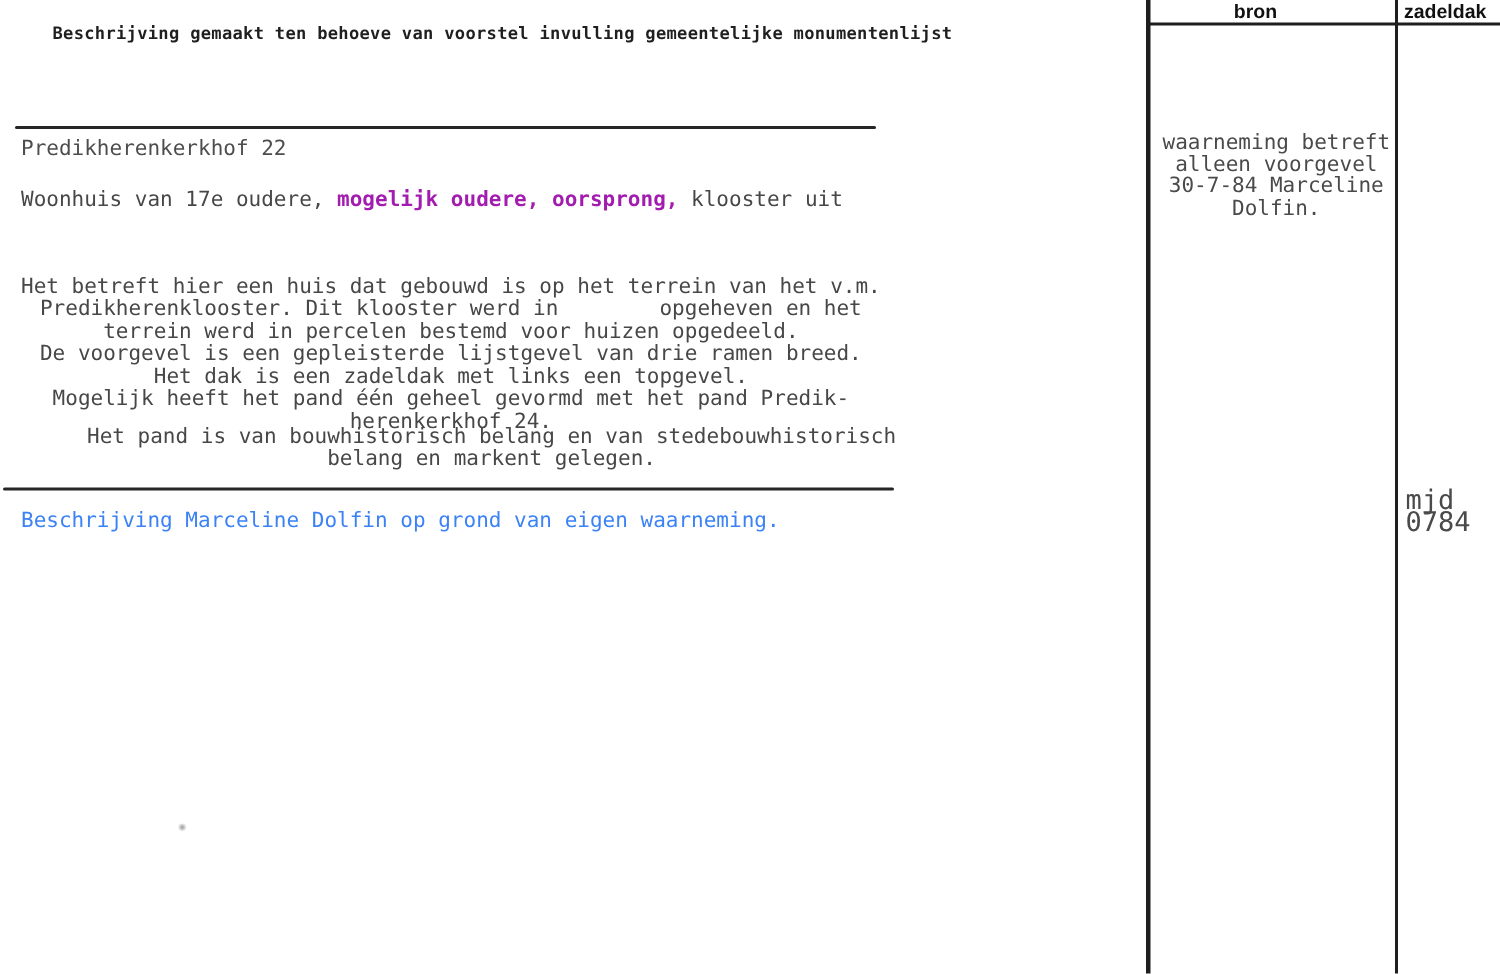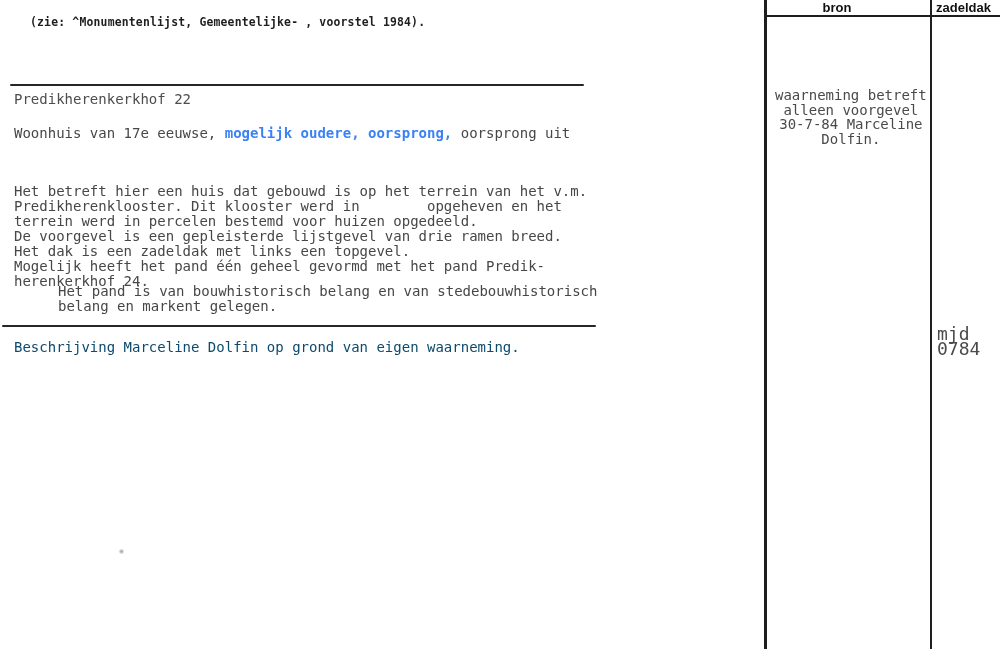--- a/index.html
+++ b/index.html
@@ -21,27 +21,27 @@
     letter-spacing: 0.2px;
   }
   .intro-line1 { margin-left: 5px; }
 
   
   .divider { height: 2px; background: #262626; border-radius: 2px; }
   .divider1 { left: 10px; top: 84px; width: 574px; }
   .divider2 { left: 2px;  top: 325px; width: 594px; }
 
   
-  .tw { font-size: 14px; line-height: 15px; color: #474747; }
+  .tw { font-size: 14px; line-height: 15px; color: #474747; text-align: center; }
   .address { left: 14px; top: 92px; color: #4d4d4d; }
   .para1 { left: 14px; top: 126px; }
   .para2 { left: 14px; top: 184px; }
   .para3 { left: 14px; top: 284px; margin-left: 44px; }
-  .attribution { left: 14px; top: 340px; color: #0c4a6e; }
-  .tw-bold { font-weight: bold; color: #3b82f6; }
+  .attribution { left: 14px; top: 340px; color: #3b82f6; }
+  .tw-bold { font-weight: bold; color: #a21caf; }
 
   
   .vline { top: 0; height: 649px; width: 2px; background: #1e1e1e; }
   .vline1 { left: 764px; width: 3px; }
   .vline2 { left: 930px; }
   .hline { left: 764px; top: 15px; width: 236px; height: 2px; background: #1e1e1e; }
 
   
   .col-label {
     font-family: "Liberation Sans", sans-serif;
@@ -58,29 +58,29 @@
   
   .speck {
     left: 118px; top: 549px; width: 7px; height: 5px;
     background: radial-gradient(circle, #9a9a9a 0%, rgba(255,255,255,0) 70%);
   }
 </style>
 </head>
 <body>
 
 <div class="abs intro">
-  <div class="intro-line2">(zie: ^Monumentenlijst, Gemeentelijke- , voorstel 1984).</div>
+  <div class="intro-line1">Beschrijving gemaakt ten behoeve van voorstel invulling gemeentelijke monumentenlijst</div>
 </div>
 
 <div class="abs divider divider1"></div>
 
 <div class="abs tw address">Predikherenkerkhof 22</div>
 
 <div class="abs tw para1">
-  <div class="pre"><span>Woonhuis van 17e eeuwse, </span><span class="tw-bold">mogelijk oudere, oorsprong,</span><span> oorsprong uit</span></div>
+  <div class="pre"><span>Woonhuis van 17e oudere, </span><span class="tw-bold">mogelijk oudere, oorsprong,</span><span> klooster uit</span></div>
 </div>
 
 <div class="abs tw pre para2">Het betreft hier een huis dat gebouwd is op het terrein van het v.m.
 Predikherenklooster. Dit klooster werd in        opgeheven en het
 terrein werd in percelen bestemd voor huizen opgedeeld.
 De voorgevel is een gepleisterde lijstgevel van drie ramen breed.
 Het dak is een zadeldak met links een topgevel.
 Mogelijk heeft het pand één geheel gevormd met het pand Predik-
 herenkerkhof 24.</div>
 

